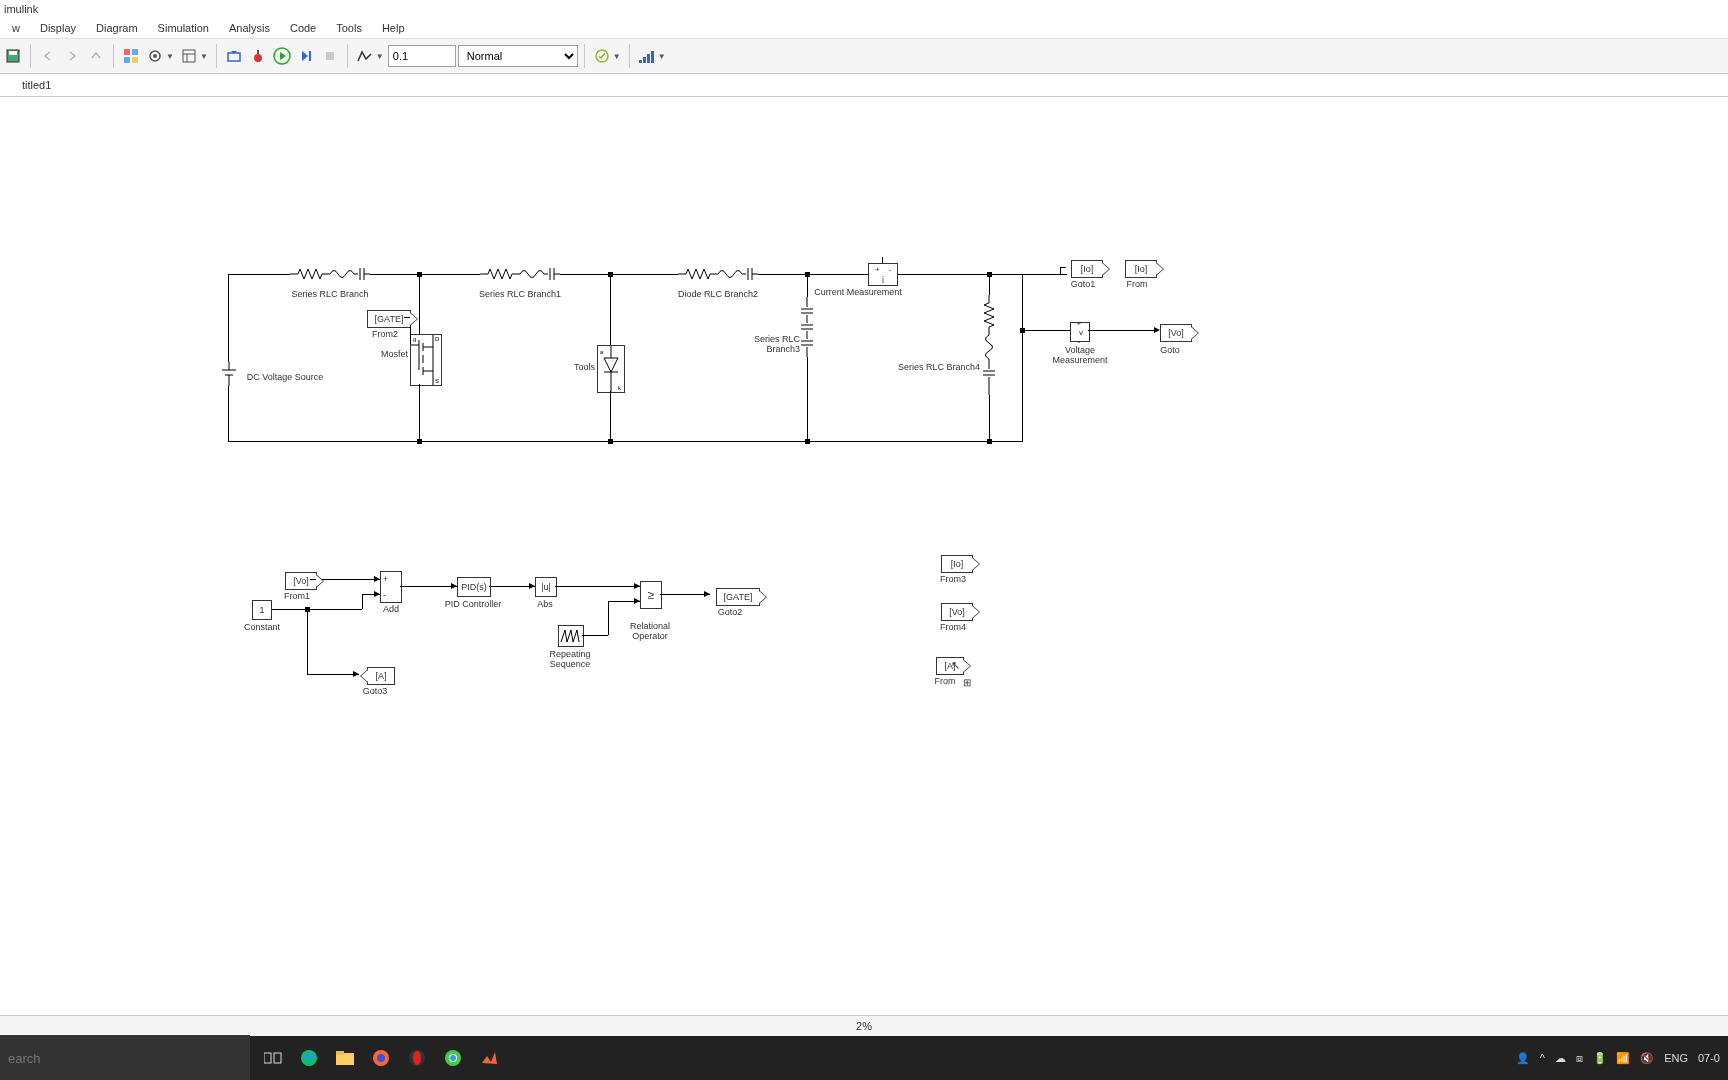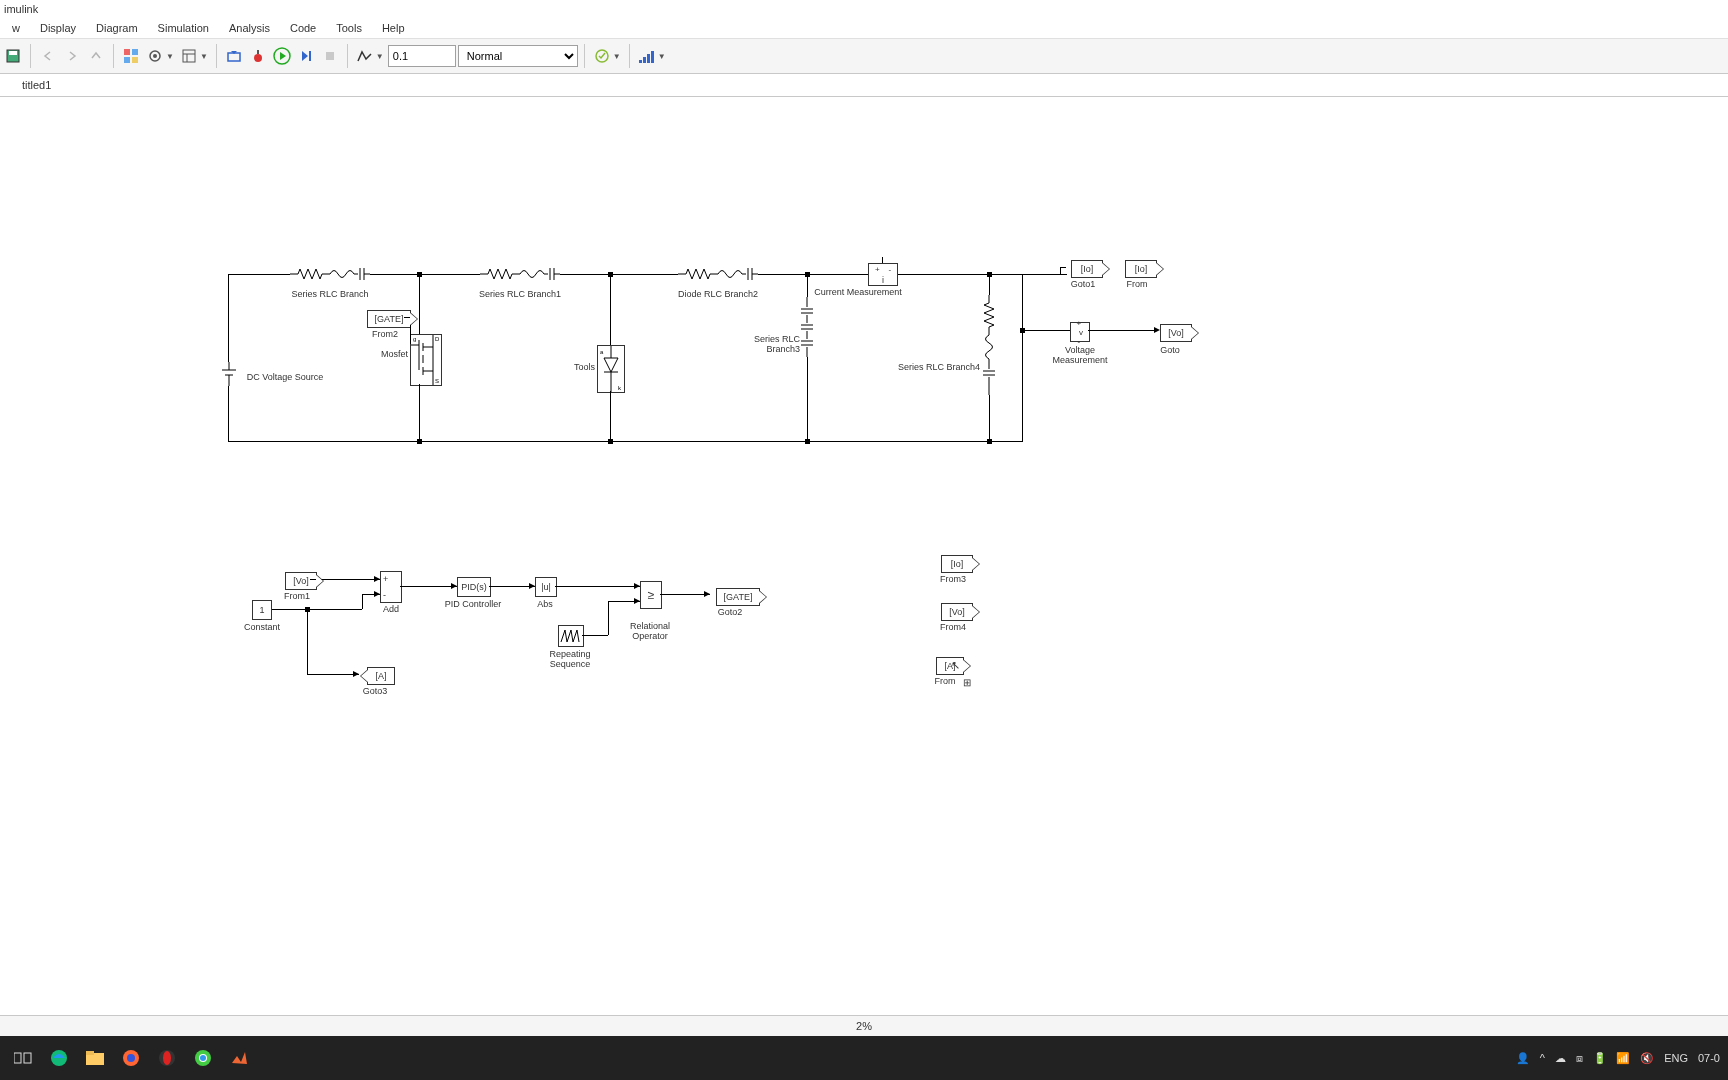--- a/index.html
+++ b/index.html
@@ -376,20 +376,21 @@
   <div class="tag" style="left:936px;top:560px;width:14px;height:12px">[A]</div>
   <div class="lbl" style="left:930px;top:579px;width:30px">From</div>
   <div style="position:absolute;left:951px;top:562px;font-size:11px">↖</div>
   <div style="position:absolute;left:963px;top:580px;font-size:10px">⊞</div>
 
 </div>
 
 <div class="statusbar"><span>2%</span></div>
 
 <div class="taskbar">
+  <input class="search" placeholder="earch" style="">
   <div class="task-icons">
     <div>
         <svg width="18" height="14">
           <rect x="0" y="2" width="7" height="10" fill="none" stroke="#ddd"></rect>
           <rect x="10" y="2" width="7" height="10" fill="none" stroke="#ddd"></rect>
         </svg>
       </div>
     <div>
         <svg width="20" height="20">
           <circle cx="10" cy="10" r="8" fill="#1b7"></circle>

